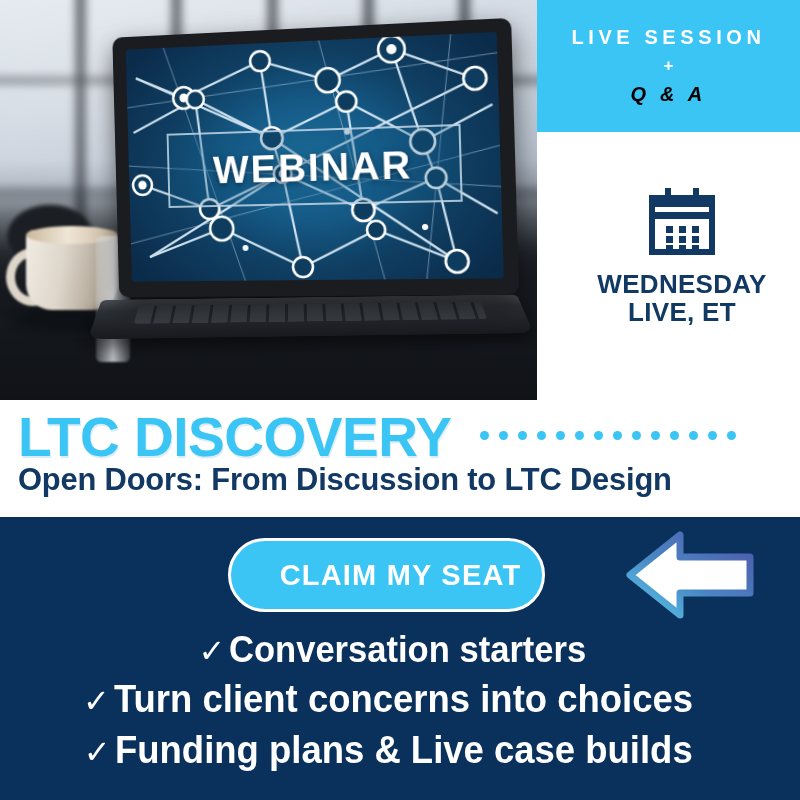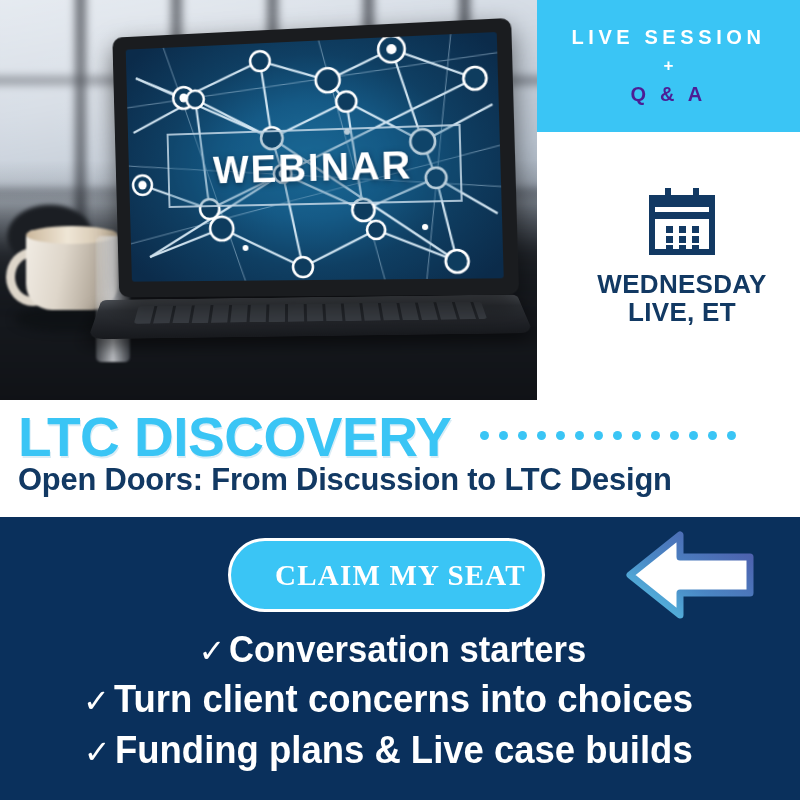--- a/index.html
+++ b/index.html
@@ -121,22 +121,23 @@
     background:#3ac5f5;
     display:flex;flex-direction:column;align-items:center;justify-content:center;
     gap:12px;
   }
   .live-line1{
     color:#ffffff;font-weight:700;font-size:20px;letter-spacing:4.6px;
     font-family:"Liberation Sans", sans-serif;
   }
   .live-plus{color:#ffffff;font-weight:700;font-size:17px;line-height:.6;}
   .live-line2{
-    color:#4c1d95;font-weight:700;font-size:20px;letter-spacing:4.2px;
-    font-family:"Liberation Sans", sans-serif;
+    color:#000000;font-weight:700;font-size:20px;letter-spacing:4.2px;
+    font-family:"Liberation Sans", sans-serif;
+    font-style:italic;
   }
 
   
   .datebox{
     position:absolute;left:537px;top:166px;width:290px;height:234px;
     background:#ffffff;
     display:flex;flex-direction:column;align-items:center;justify-content:flex-start;
     padding-top:22px;box-sizing:border-box;
   }
   .cal-icon{width:72px;height:70px;display:block;}
@@ -176,21 +177,21 @@
     background:#0a305c;
   }
   .cta{
     position:absolute;left:228px;top:21px;width:317px;height:74px;
     background:#3ac5f5;border:3px solid #ffffff;border-radius:40px;
     display:flex;align-items:center;justify-content:center;
     box-sizing:border-box;cursor:pointer;
   }
   .cta-label{
     color:#ffffff;font-weight:700;font-size:29px;letter-spacing:1.2px;
-    font-family:Liberation Serif, serif;
+    font-family:Liberation Sans, sans-serif;
     margin-left:28px;
   }
   .arrow{position:absolute;left:622px;top:10px;width:140px;height:96px;}
 
   .bullets{
     position:absolute;left:0;top:112px;width:800px;
     display:flex;flex-direction:column;align-items:center;gap:6px;
   }
   .bullet{
     display:flex;align-items:baseline;gap:4px;

